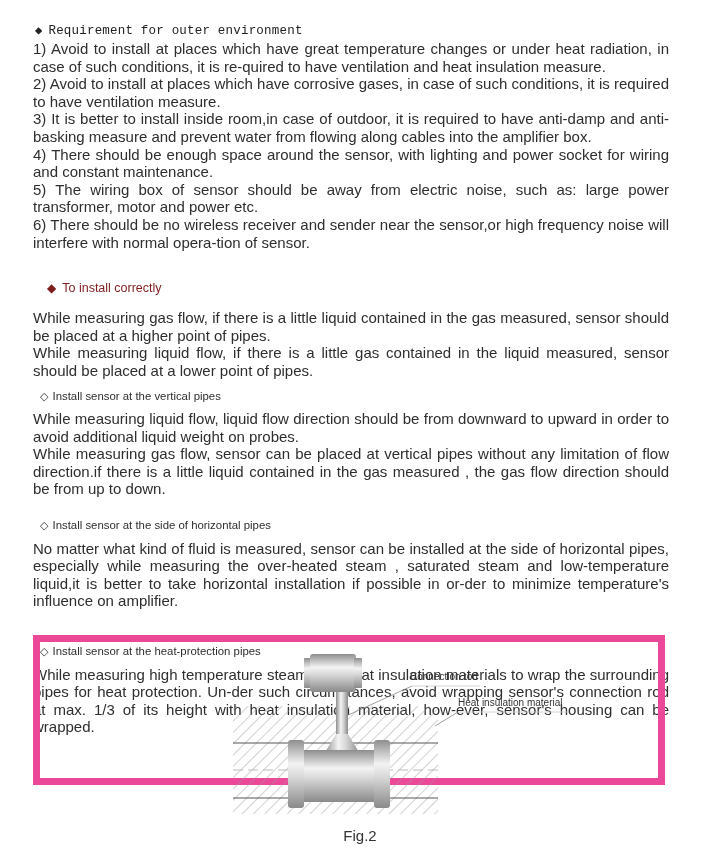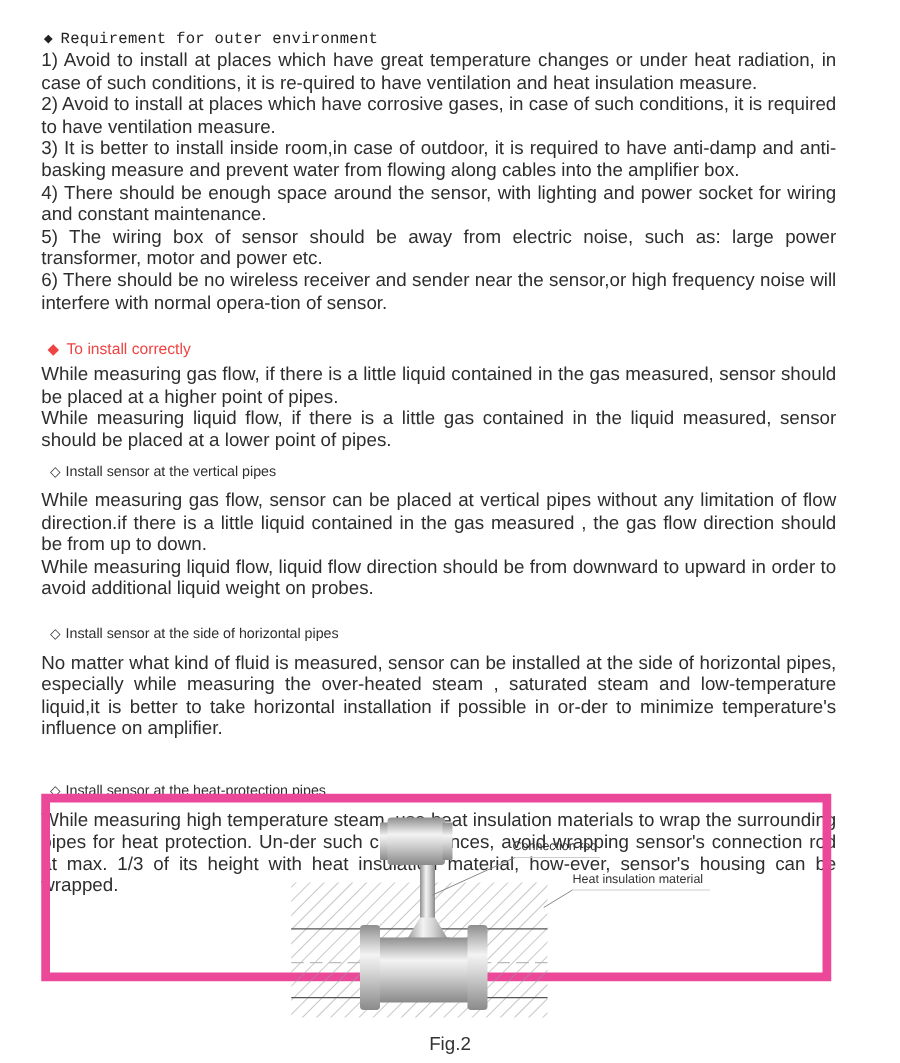--- a/index.html
+++ b/index.html
@@ -1,21 +1,21 @@
 <!DOCTYPE html>
 <html><head>
 <meta charset="utf-8">
 <style>
   html, body { margin: 0; padding: 0; background: #ffffff; }
   body { width: 720px; height: 850px; position: relative; overflow: hidden;
          font-family: "Liberation Sans", sans-serif; color: #2a2a2a; }
   .page { position: absolute; left: 33px; top: 22px; width: 636px; }
   .h-mono { font-family: "Liberation Mono", monospace; font-size: 12.5px; line-height: 18px;
             margin: 0; color: #222; letter-spacing: 0.2px; }
-  .h-sans { font-size: 12.5px; line-height: 18px; margin: 3px; color: #ef4444; }
+  .h-sans { font-size: 12.5px; line-height: 18px; margin: 12px; color: #7f1d1d; }
   .p { font-size: 15px; line-height: 17.6px; margin: 0; text-align: justify;
        text-align-last: left; color: #2e2e2e; }
   .diamond { display: inline-block; margin-left: 2px; margin-right: 6px; font-size: 12px; }
   .sub { font-size: 11.4px; line-height: 17.6px; margin: 5px; color: #2e2e2e; }
   .hollow { display: inline-block; margin-left: 2px; margin-right: 4px; font-size: 11px; }
   .gap-s { height: 14px; }
   .gap-m { height: 16px; }
   .figure-box { position: absolute; left: 33px; top: 635px; width: 632px; height: 150px;
                 border: 7px solid #ec4899; box-sizing: border-box; text-decoration: underline; }
   .fig-cap { position: absolute; left: 0; width: 720px; top: 827px; text-align: center;
@@ -45,22 +45,22 @@
     <span class="diamond">◆</span><span>To install correctly</span>
   </p>
   <p class="p">While measuring gas flow, if there is a little liquid contained in the gas measured, sensor should be placed at a higher point of pipes.</p>
   <p class="p">While measuring liquid flow, if there is a little gas contained in the liquid measured, sensor should be placed at a lower point of pipes.</p>
 
   <div style="height:3px"></div>
 
   <p class="sub">
     <span class="hollow">◇</span><span>Install sensor at the vertical pipes</span>
   </p>
+  <p class="p">While measuring liquid flow, liquid flow direction should be from downward to upward in order to avoid additional liquid weight on probes.</p>
   <p class="p">While measuring gas flow, sensor can be placed at vertical pipes without any limitation of flow direction.if there is a little  liquid contained in the gas  measured , the gas flow direction should be from up to down.</p>
-  <p class="p">While measuring liquid flow, liquid flow direction should be from downward to upward in order to avoid additional liquid weight on probes.</p>
 
   <div class="gap-s"></div>
 
   <p class="sub">
     <span class="hollow">◇</span><span>Install sensor at the side of horizontal pipes</span>
   </p>
   <p class="p">No matter what kind of fluid is measured, sensor can be installed at the side of horizontal pipes, especially while measuring the  over-heated steam , saturated steam and low-temperature liquid,it is better to take horizontal installation if possible in or-der to minimize temperature's influence on amplifier.</p>
 
   <div class="gap-s"></div>
 

